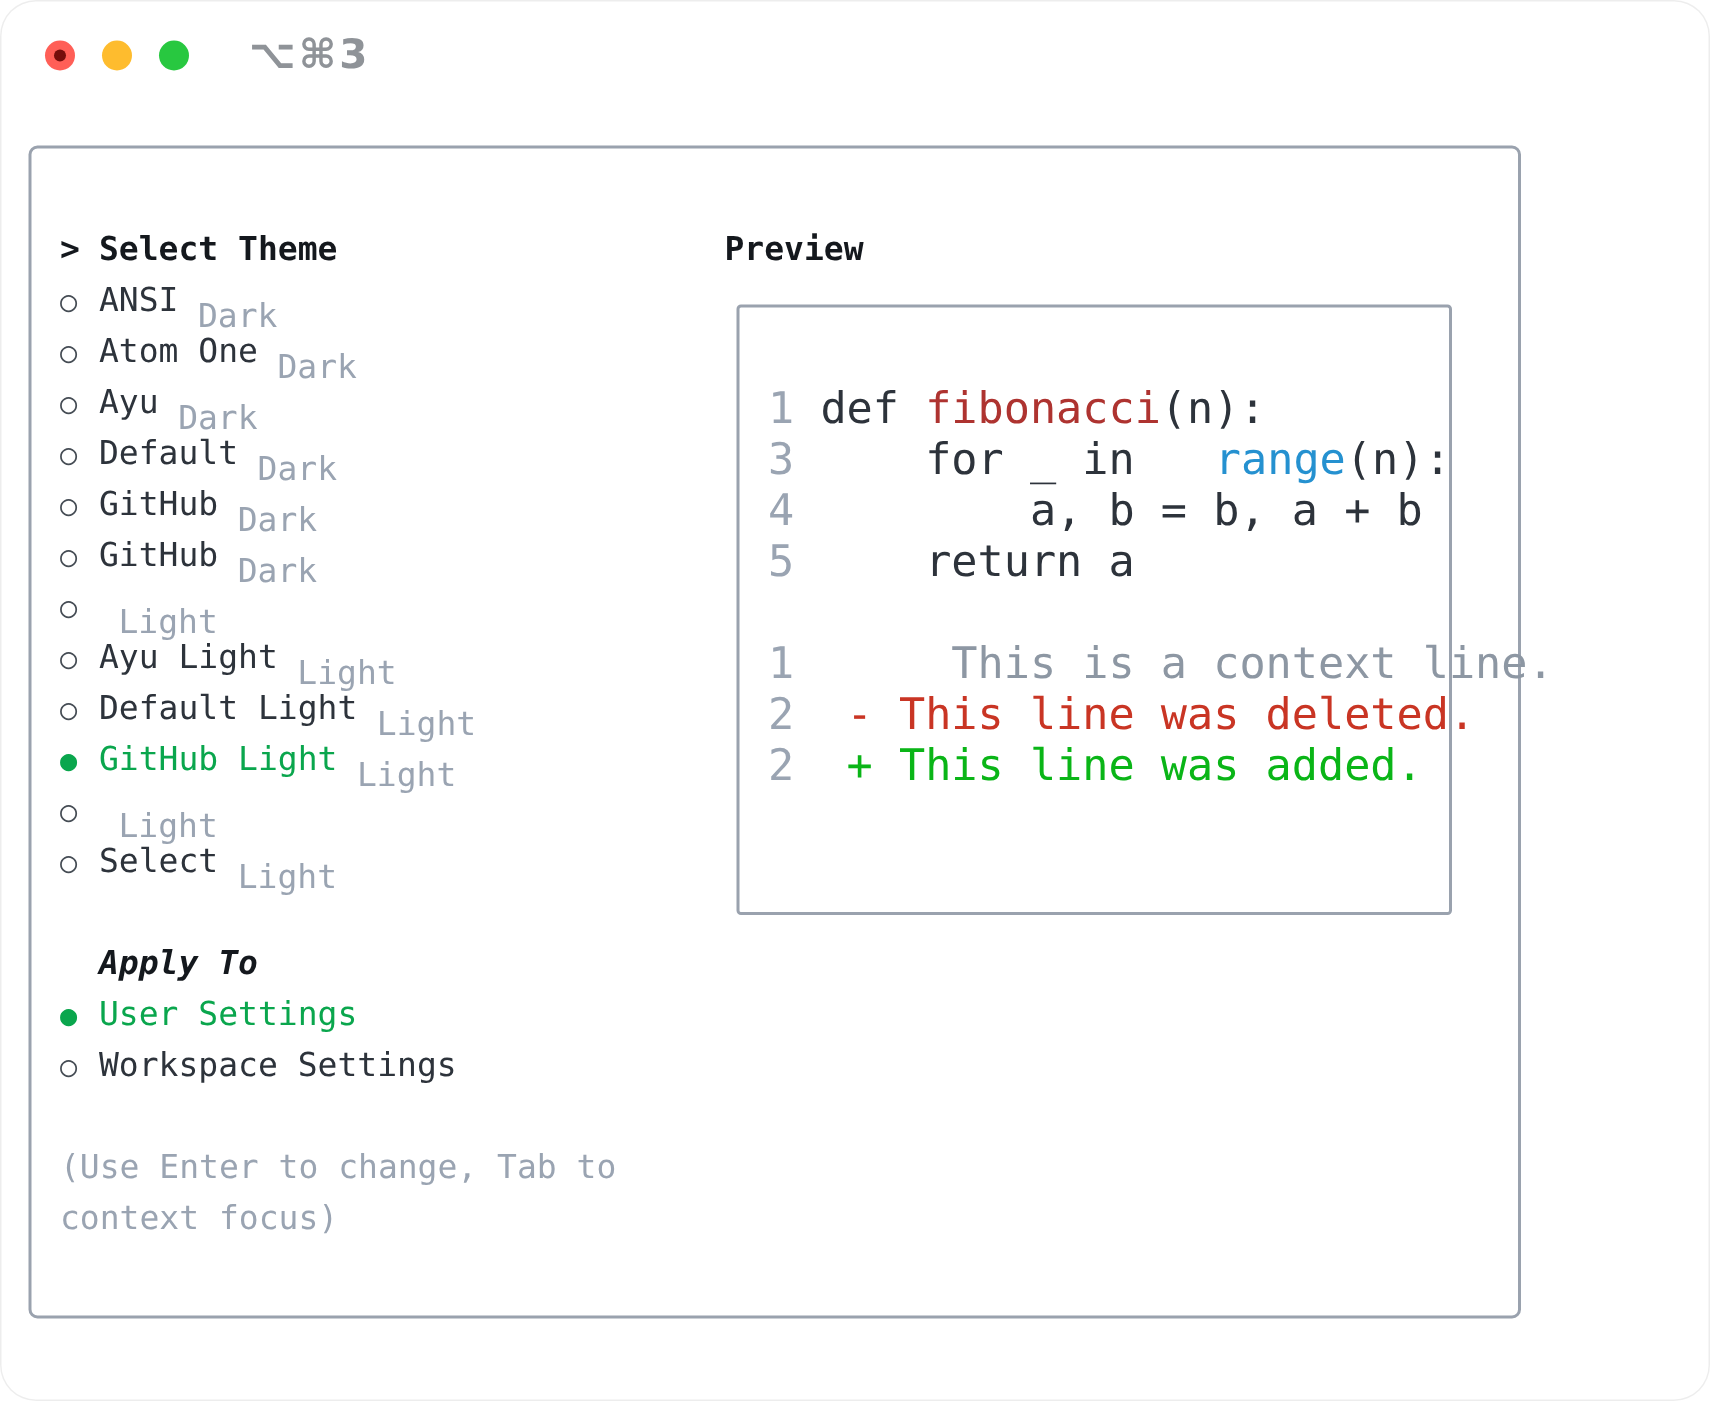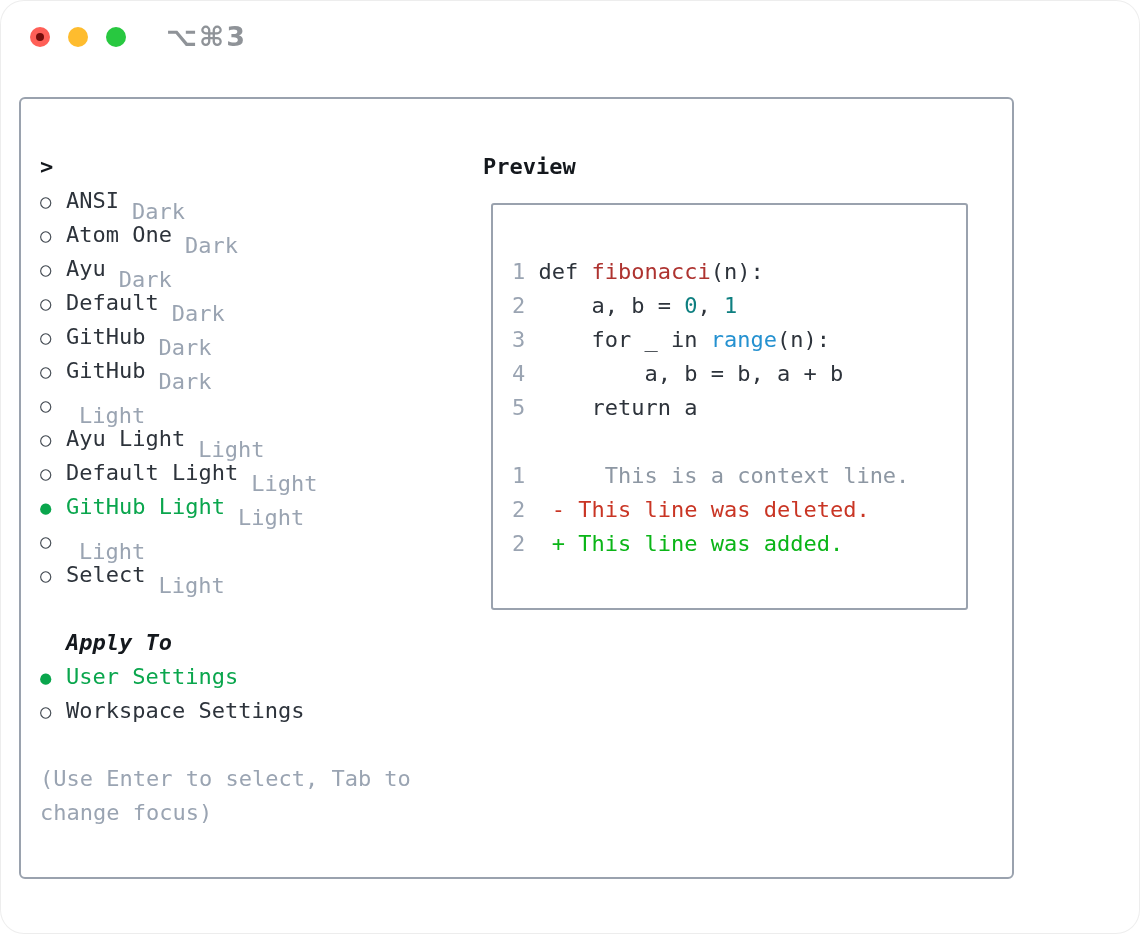--- a/index.html
+++ b/index.html
@@ -46,27 +46,27 @@
   .option.selected .marker.radio{color:var(--selection-green);}
   .option.selected .opt-name{color:var(--selection-green);}
   .row.section-label{padding-left:26px;font-weight:bold;color:var(--header-ink);font-style:italic;}
   .row.spacer{height:34px;}
   .help .row{color:var(--muted);}
   
   .preview-box{
     margin:19px 0 0 8px;width:477px;height:407px;
     border:2px solid var(--border-gray);border-radius:3px;background:#fff;
   }
-  .code{padding:50px 16px 0 19px;font-size:22px;line-height:34px;}
+  .code{padding:50px 16px 0 19px;font-size:29px;line-height:34px;}
   .code-line{white-space:pre;height:34px;}
   .seg-ln{color:var(--muted);}
   .seg-base{color:var(--ink);}
   .seg-fn{color:var(--function-red);}
   .seg-num{color:var(--number-teal);}
-  .seg-blt{color:var(--builtin-blue);}
+  .seg-blt{color:var(--builtin-blue);margin-left:36px;}
   .seg-ctx{color:var(--context-gray);margin-top:16px;}
   .seg-del{color:var(--deleted-red);}
   .seg-add{color:var(--added-green);}
 </style>
 </head>
 <body>
 
 <div class="window">
 
   <div class="titlebar">
@@ -76,20 +76,21 @@
       <span class="dot green"></span>
     </div>
     <div class="wtitle">⌥⌘3</div>
   </div>
 
   <div class="panel">
 
     <div class="left-col">
       <div class="row header">
         <span class="marker prompt">&gt;</span>
+        <span>Select Theme</span>
       </div>
 
       <div>
           <div class="row option"><span class="marker radio">○</span><span class="opt-name">ANSI</span><span class="opt-tag">Dark</span></div>
           <div class="row option"><span class="marker radio">○</span><span class="opt-name">Atom One</span><span class="opt-tag">Dark</span></div>
           <div class="row option"><span class="marker radio">○</span><span class="opt-name">Ayu</span><span class="opt-tag">Dark</span></div>
           <div class="row option"><span class="marker radio">○</span><span class="opt-name">Default</span><span class="opt-tag">Dark</span></div>
           <div class="row option"><span class="marker radio">○</span><span class="opt-name">GitHub</span><span class="opt-tag">Dark</span></div>
           <div class="row option"><span class="marker radio">○</span><span class="opt-name">GitHub</span><span class="opt-tag">Dark</span></div>
           <div class="row option"><span class="marker radio">○</span><span class="opt-tag">Light</span></div>
@@ -107,33 +108,32 @@
       </div>
 
       <div>
           <div class="row option selected"><span class="marker radio">●</span><span class="opt-name">User Settings</span></div>
           <div class="row option"><span class="marker radio">○</span><span class="opt-name">Workspace Settings</span></div>
         </div>
 
       <div class="row spacer"></div>
 
       <div class="help">
-        <div class="row help-line">(Use Enter to select, Tab to</div>
-        <div class="row help-line">change focus)</div>
+        <div class="row help-line">(Use Enter to change, Tab to</div>
+        <div class="row help-line">context focus)</div>
       </div>
     </div>
 
     <div class="right-col">
       <div class="row header">
         <span>Preview</span>
       </div>
       <div class="preview-box">
         <div class="code">
             <div class="code-line"><span class="seg-ln">1 </span><span class="seg-base">def </span><span class="seg-fn">fibonacci</span><span class="seg-base">(n):</span></div>
-            <div class="code-line"><span class="seg-ln">2 </span><span class="seg-base">    a, b = </span><span class="seg-num">0</span><span class="seg-base">, </span><span class="seg-num">1</span></div>
             <div class="code-line"><span class="seg-ln">3 </span><span class="seg-base">    for _ in </span><span class="seg-blt">range</span><span class="seg-base">(n):</span></div>
             <div class="code-line"><span class="seg-ln">4 </span><span class="seg-base">        a, b = b, a + b</span></div>
             <div class="code-line"><span class="seg-ln">5 </span><span class="seg-base">    return a</span></div>
             <div class="code-line">&nbsp;</div>
             <div class="code-line"><span class="seg-ln">1 </span><span class="seg-ctx">     This is a context line.</span></div>
             <div class="code-line"><span class="seg-ln">2 </span><span class="seg-del"> - This line was deleted.</span></div>
             <div class="code-line"><span class="seg-ln">2 </span><span class="seg-add"> + This line was added.</span></div>
           </div>
       </div>
     </div>

